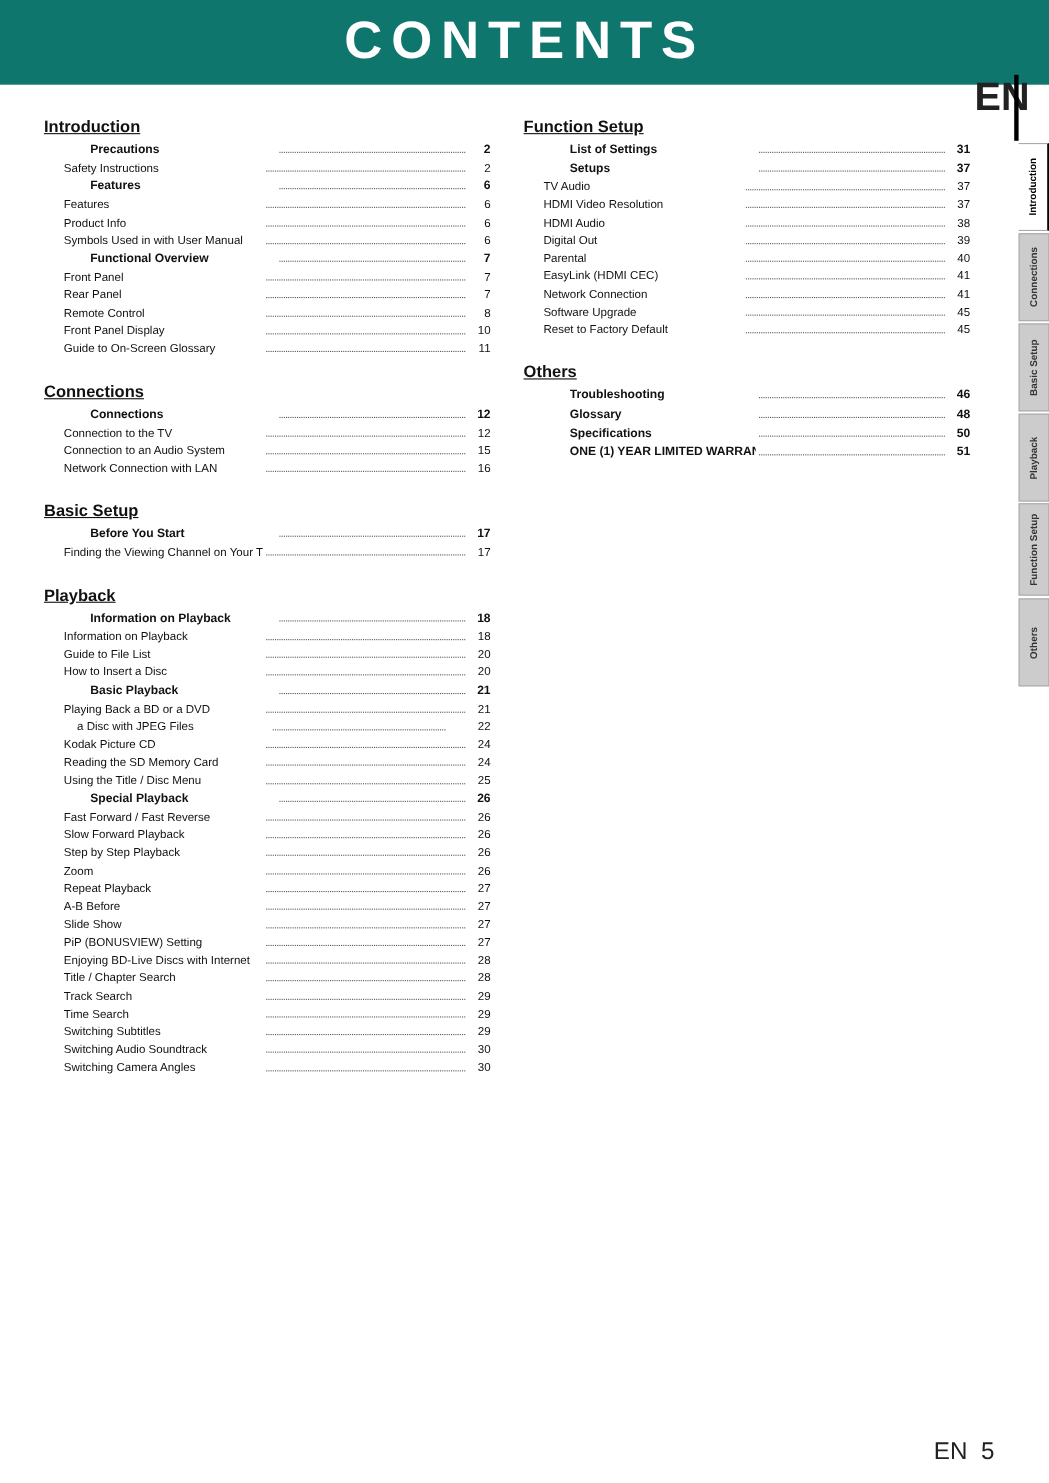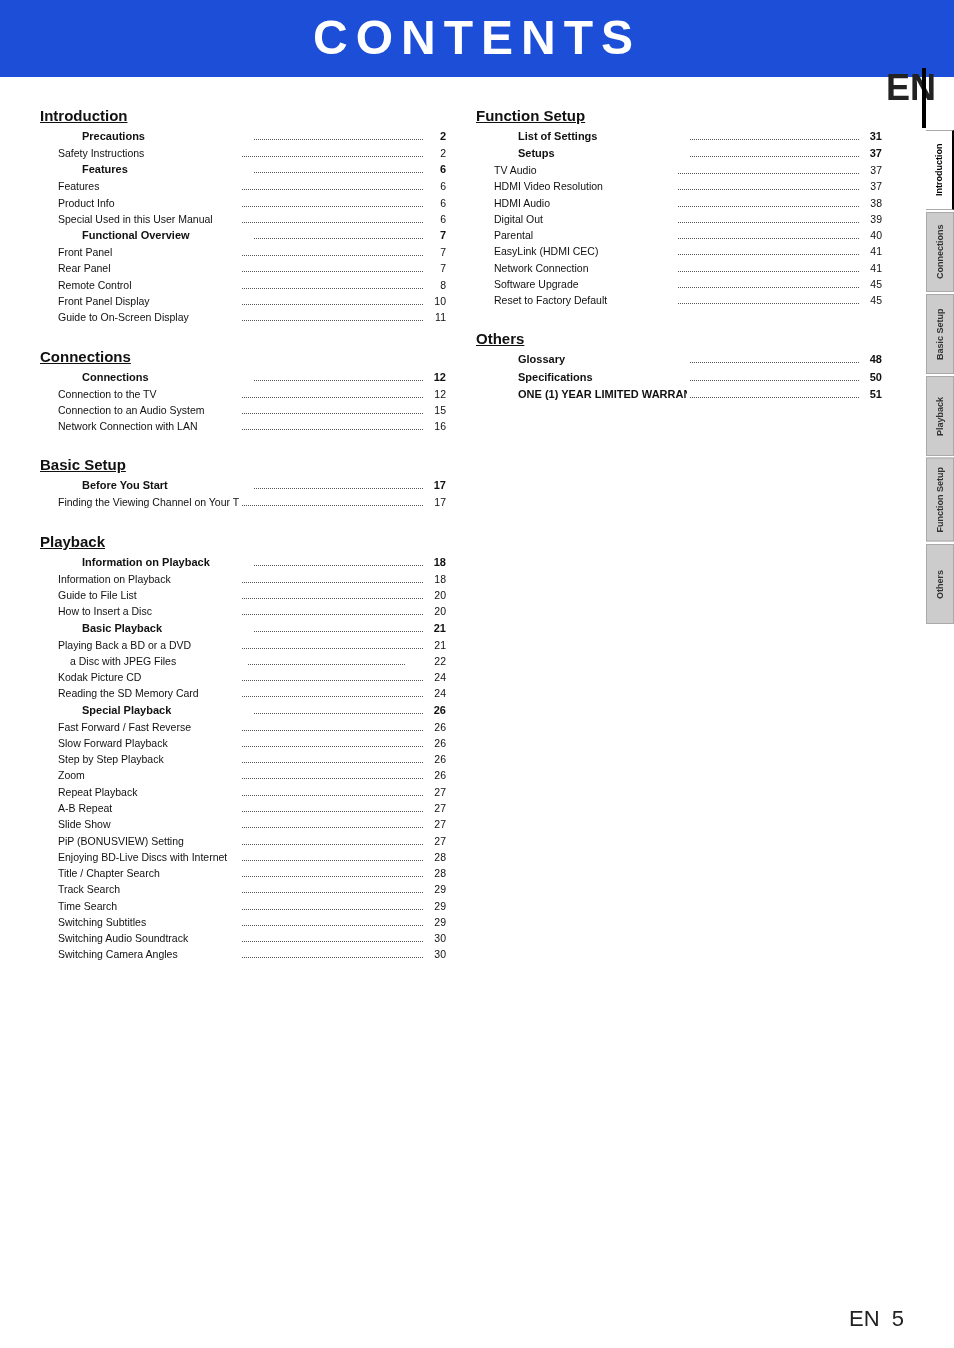--- a/index.html
+++ b/index.html
@@ -7,21 +7,21 @@
       font-family: Arial, sans-serif;
       background: #fff;
       width: 954px;
       min-height: 1348px;
       position: relative;
       overflow-x: hidden;
     }
 
     
     .header {
-      background: #1d4ed8;
+      background: #0f766e;
       color: #fff;
       text-align: center;
       padding: 10px 0 12px 0;
       margin-bottom: 0;
     }
     .header h1 {
       font-size: 48px;
       font-weight: 900;
       letter-spacing: 8px;
       color: #fff;
@@ -211,21 +211,21 @@
           <span class="entry-title">Features</span>
           <span class="dots"></span>
           <span class="page-num">6</span>
         </div>
         <div class="toc-entry indent">
           <span class="entry-title">Product Info</span>
           <span class="dots"></span>
           <span class="page-num">6</span>
         </div>
         <div class="toc-entry indent">
-          <span class="entry-title">Special Used in this User Manual</span>
+          <span class="entry-title">Symbols Used in with User Manual</span>
           <span class="dots"></span>
           <span class="page-num">6</span>
         </div>
         <div class="toc-entry bold-entry">
           <span class="entry-title">Functional Overview</span>
           <span class="dots"></span>
           <span class="page-num">7</span>
         </div>
         <div class="toc-entry indent">
           <span class="entry-title">Front Panel</span>
@@ -241,21 +241,21 @@
           <span class="entry-title">Remote Control</span>
           <span class="dots"></span>
           <span class="page-num">8</span>
         </div>
         <div class="toc-entry indent">
           <span class="entry-title">Front Panel Display</span>
           <span class="dots"></span>
           <span class="page-num">10</span>
         </div>
         <div class="toc-entry indent">
-          <span class="entry-title">Guide to On-Screen Display</span>
+          <span class="entry-title">Guide to On-Screen Glossary</span>
           <span class="dots"></span>
           <span class="page-num">11</span>
         </div>
         <div class="section-heading">Connections</div>
         <div class="toc-entry bold-entry">
           <span class="entry-title">Connections</span>
           <span class="dots"></span>
           <span class="page-num">12</span>
         </div>
         <div class="toc-entry indent">
@@ -323,20 +323,25 @@
         <div class="toc-entry indent">
           <span class="entry-title">Kodak Picture CD</span>
           <span class="dots"></span>
           <span class="page-num">24</span>
         </div>
         <div class="toc-entry indent">
           <span class="entry-title">Reading the SD Memory Card</span>
           <span class="dots"></span>
           <span class="page-num">24</span>
         </div>
+        <div class="toc-entry indent">
+          <span class="entry-title">Using the Title / Disc Menu</span>
+          <span class="dots"></span>
+          <span class="page-num">25</span>
+        </div>
         <div class="toc-entry bold-entry">
           <span class="entry-title">Special Playback</span>
           <span class="dots"></span>
           <span class="page-num">26</span>
         </div>
         <div class="toc-entry indent">
           <span class="entry-title">Fast Forward / Fast Reverse</span>
           <span class="dots"></span>
           <span class="page-num">26</span>
         </div>
@@ -354,21 +359,21 @@
           <span class="entry-title">Zoom</span>
           <span class="dots"></span>
           <span class="page-num">26</span>
         </div>
         <div class="toc-entry indent">
           <span class="entry-title">Repeat Playback</span>
           <span class="dots"></span>
           <span class="page-num">27</span>
         </div>
         <div class="toc-entry indent">
-          <span class="entry-title">A-B Repeat</span>
+          <span class="entry-title">A-B Before</span>
           <span class="dots"></span>
           <span class="page-num">27</span>
         </div>
         <div class="toc-entry indent">
           <span class="entry-title">Slide Show</span>
           <span class="dots"></span>
           <span class="page-num">27</span>
         </div>
         <div class="toc-entry indent">
           <span class="entry-title">PiP (BONUSVIEW) Setting</span>
@@ -463,20 +468,25 @@
           <span class="dots"></span>
           <span class="page-num">45</span>
         </div>
         <div class="toc-entry indent">
           <span class="entry-title">Reset to Factory Default</span>
           <span class="dots"></span>
           <span class="page-num">45</span>
         </div>
         <div class="section-heading">Others</div>
         <div class="toc-entry bold-entry">
+          <span class="entry-title">Troubleshooting</span>
+          <span class="dots"></span>
+          <span class="page-num">46</span>
+        </div>
+        <div class="toc-entry bold-entry">
           <span class="entry-title">Glossary</span>
           <span class="dots"></span>
           <span class="page-num">48</span>
         </div>
         <div class="toc-entry bold-entry">
           <span class="entry-title">Specifications</span>
           <span class="dots"></span>
           <span class="page-num">50</span>
         </div>
         <div class="toc-entry bold-entry">

